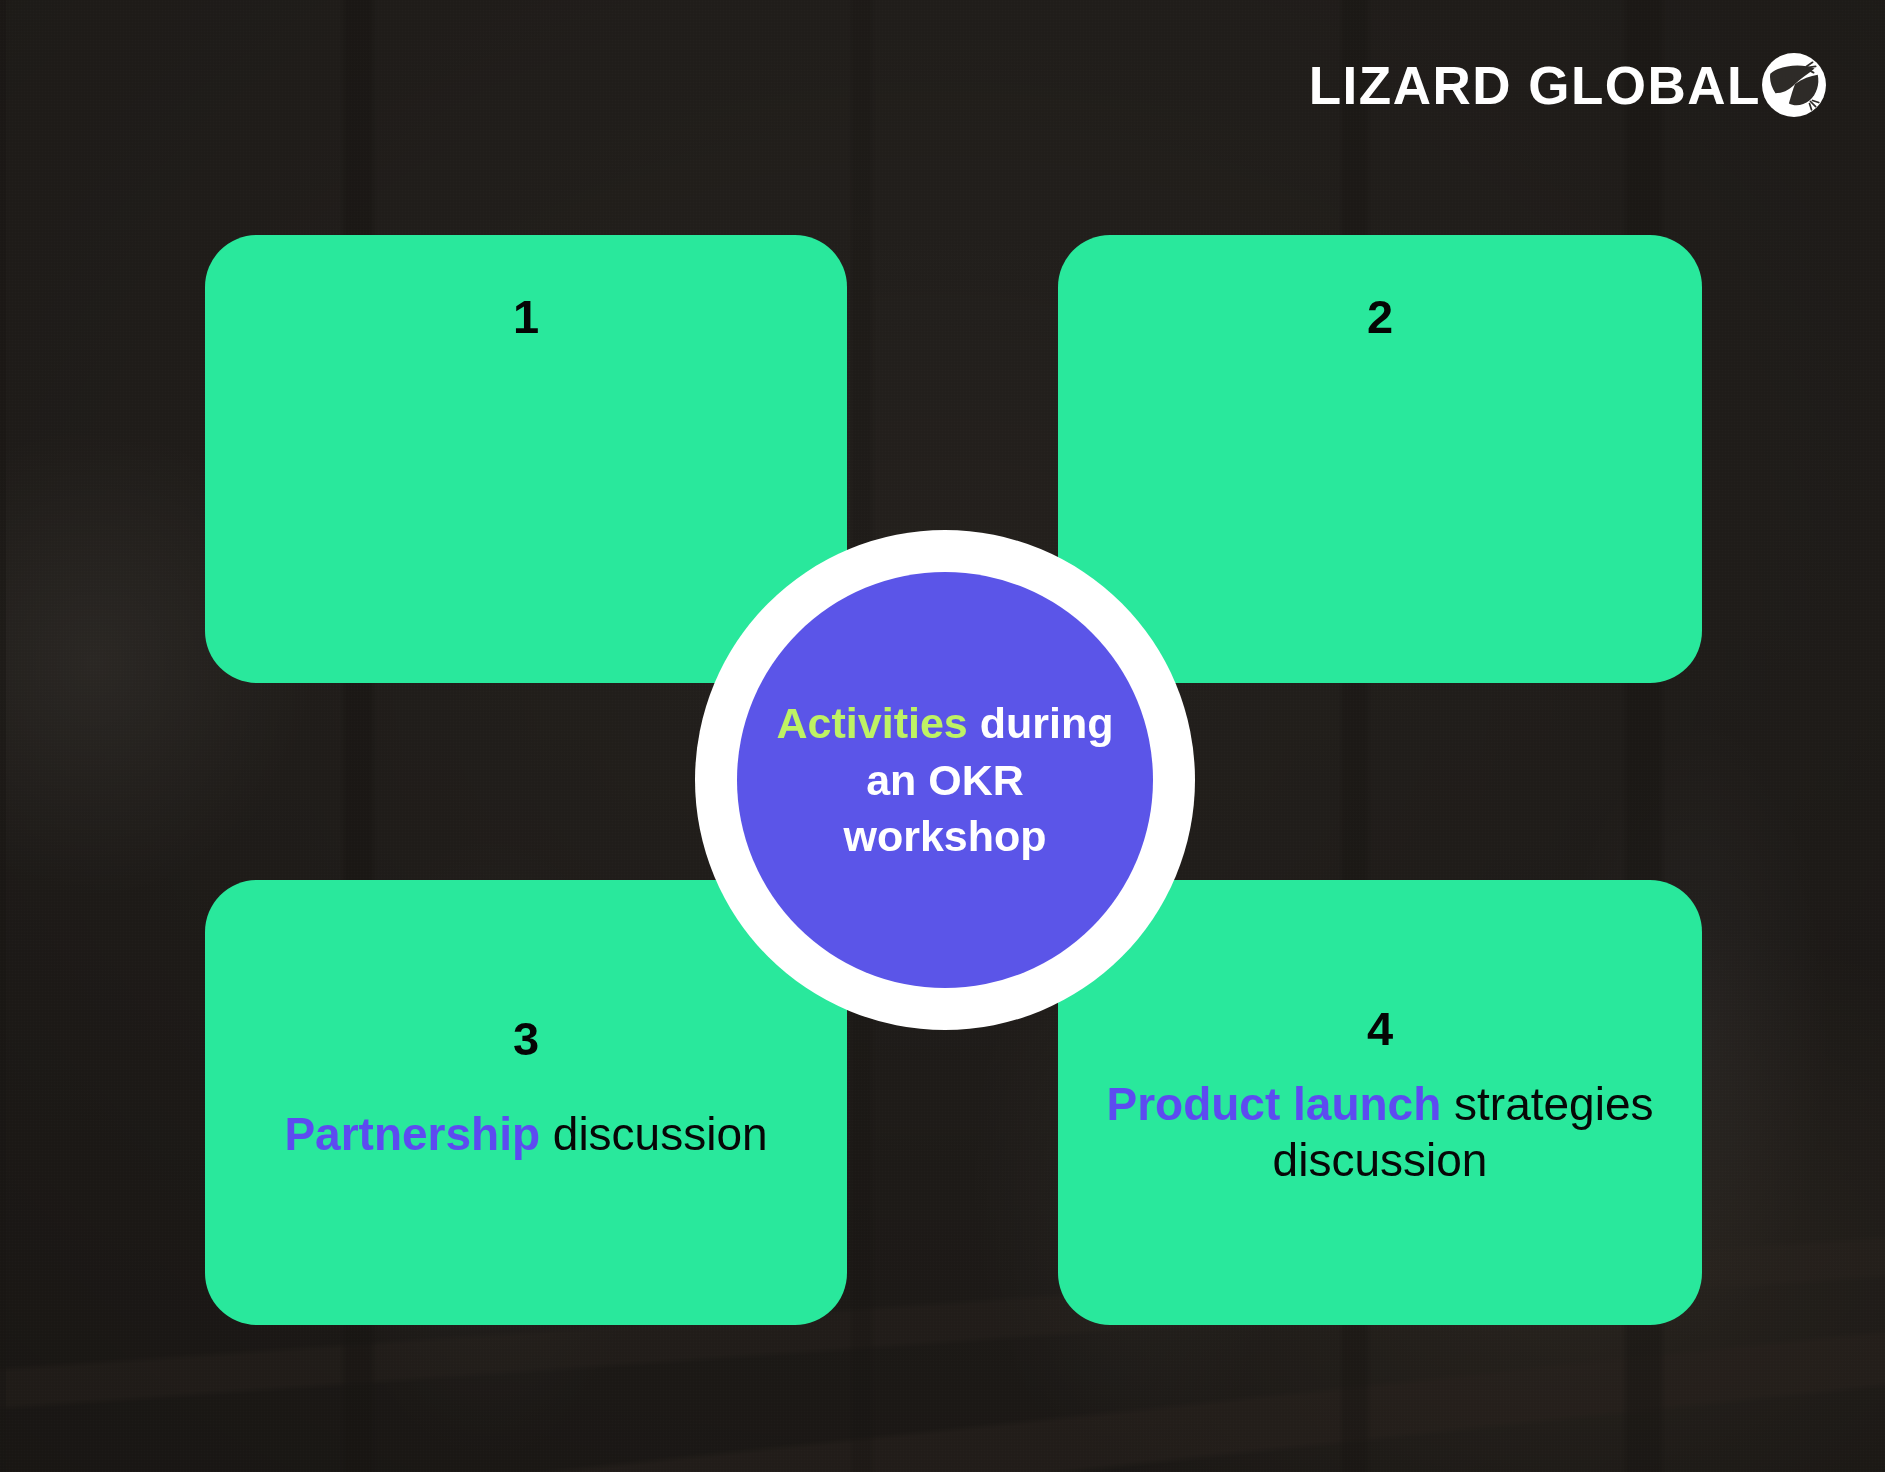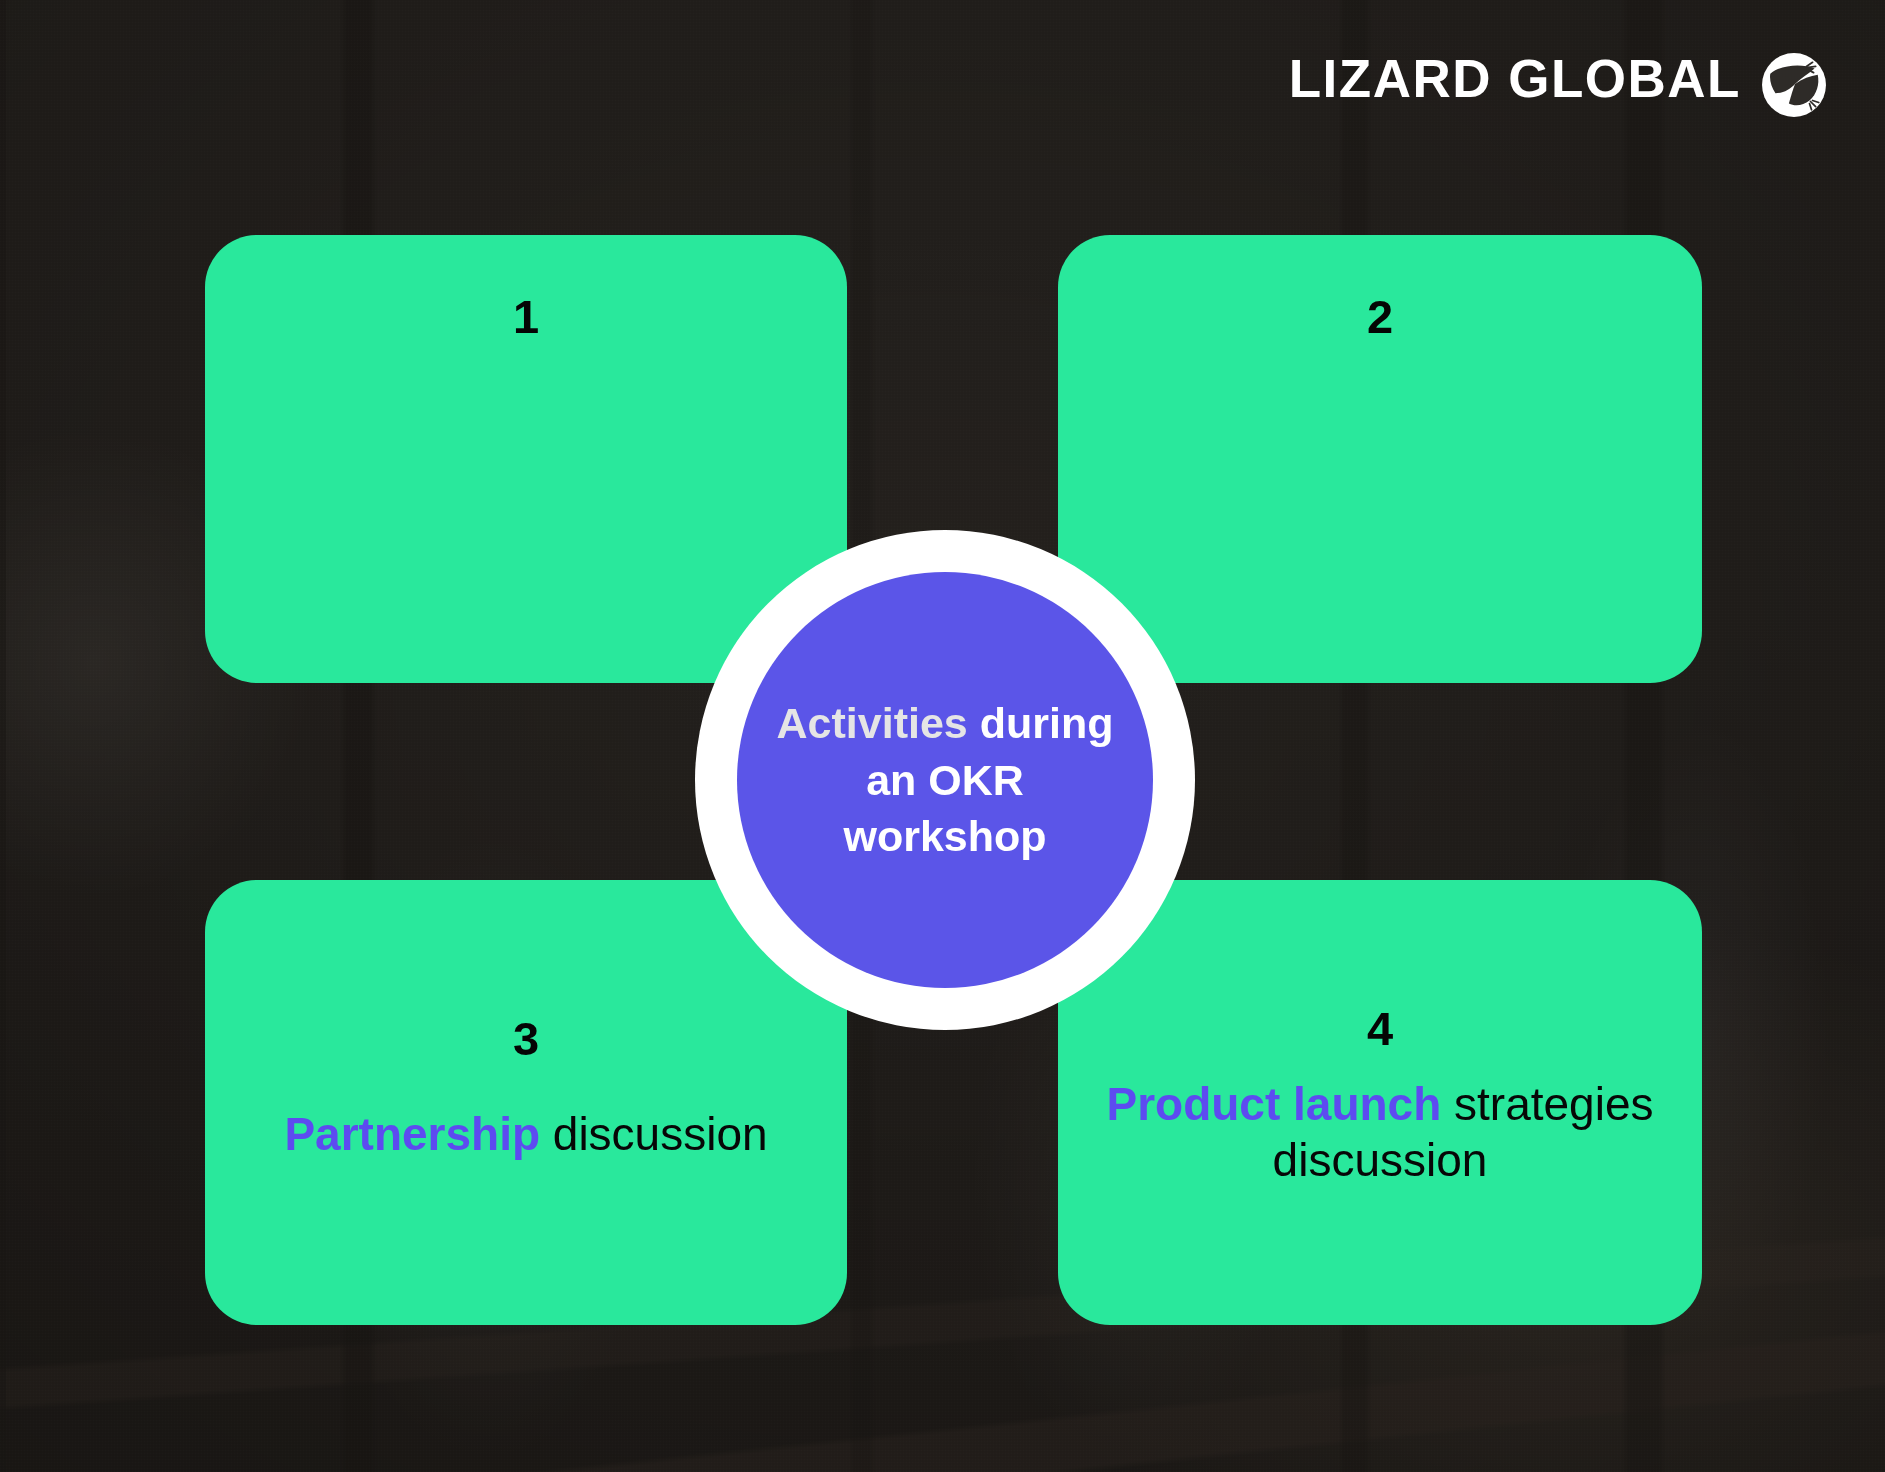--- a/index.html
+++ b/index.html
@@ -64,22 +64,21 @@
       repeating-linear-gradient(0deg, rgba(255,255,255,.05) 0 1px, rgba(0,0,0,0) 1px 3px),
       repeating-linear-gradient(90deg, rgba(255,255,255,.04) 0 1px, rgba(0,0,0,0) 1px 3px);
   }
 
   
   .logo {
     position: absolute;
     top: 52px;
     right: 58px;
     display: flex;
-    align-items: flex-start;
-    gap: 20px;
+    align-items: center;
   }
   .logo-text {
     color: #ffffff;
     font-size: 53px;
     font-weight: 700;
     letter-spacing: 1.5px;
     line-height: 1;
     white-space: nowrap;
   }
   .logo-mark { width: 66px; height: 66px; display: block; }
@@ -148,21 +147,21 @@
     justify-content: center;
   }
   .center-text {
     color: #ffffff;
     font-size: 43px;
     font-weight: 700;
     line-height: 1.32;
     text-align: center;
     padding: 0 24px;
   }
-  .center-hl { color: #e5e5e5; }
+  .center-hl { color: #bef264; }
 </style>
 </head>
 <body>
 
 <div id="stage">
 
   <div class="bg-photo"></div>
   <div class="bg-darken"></div>
   <div class="bg-noise"></div>
 

